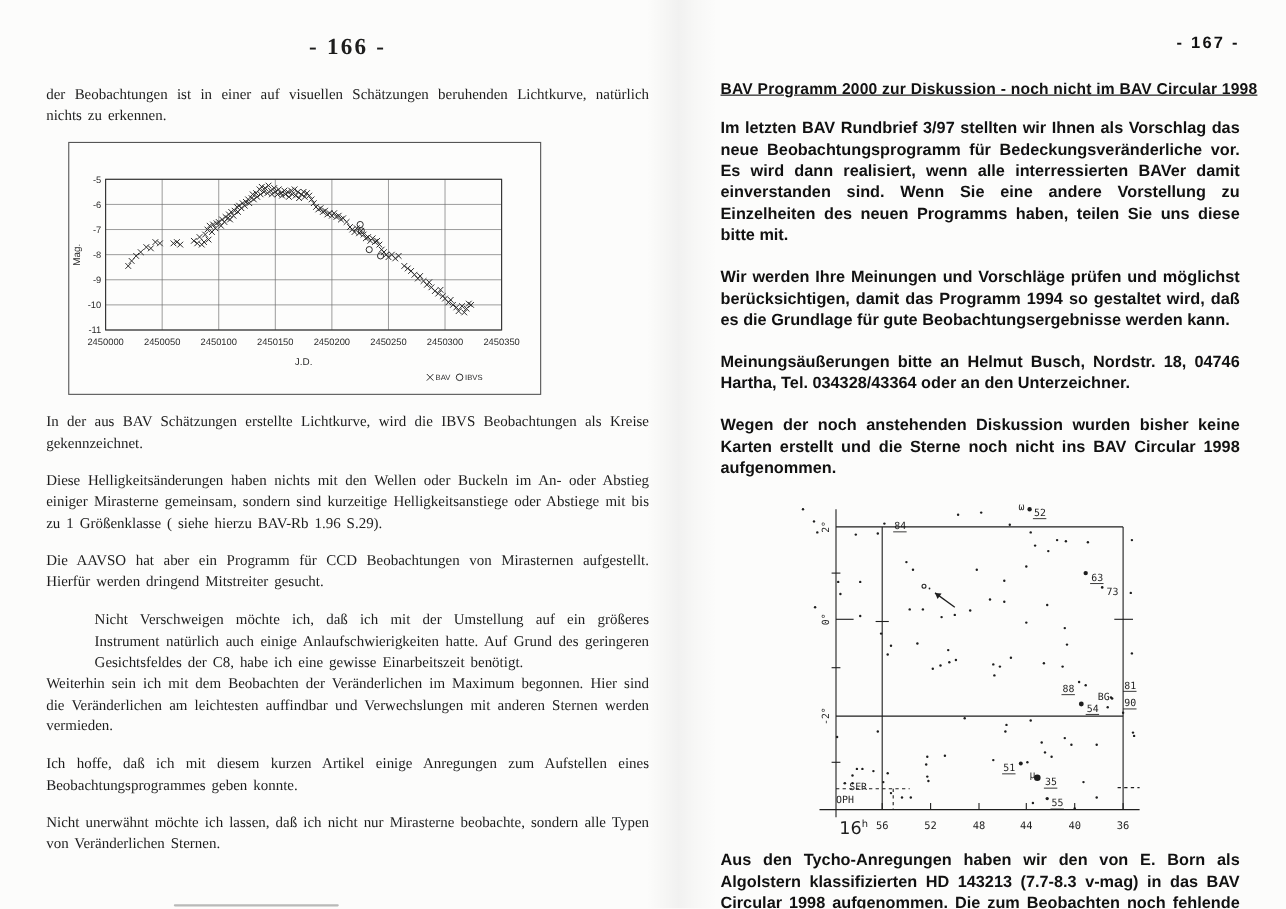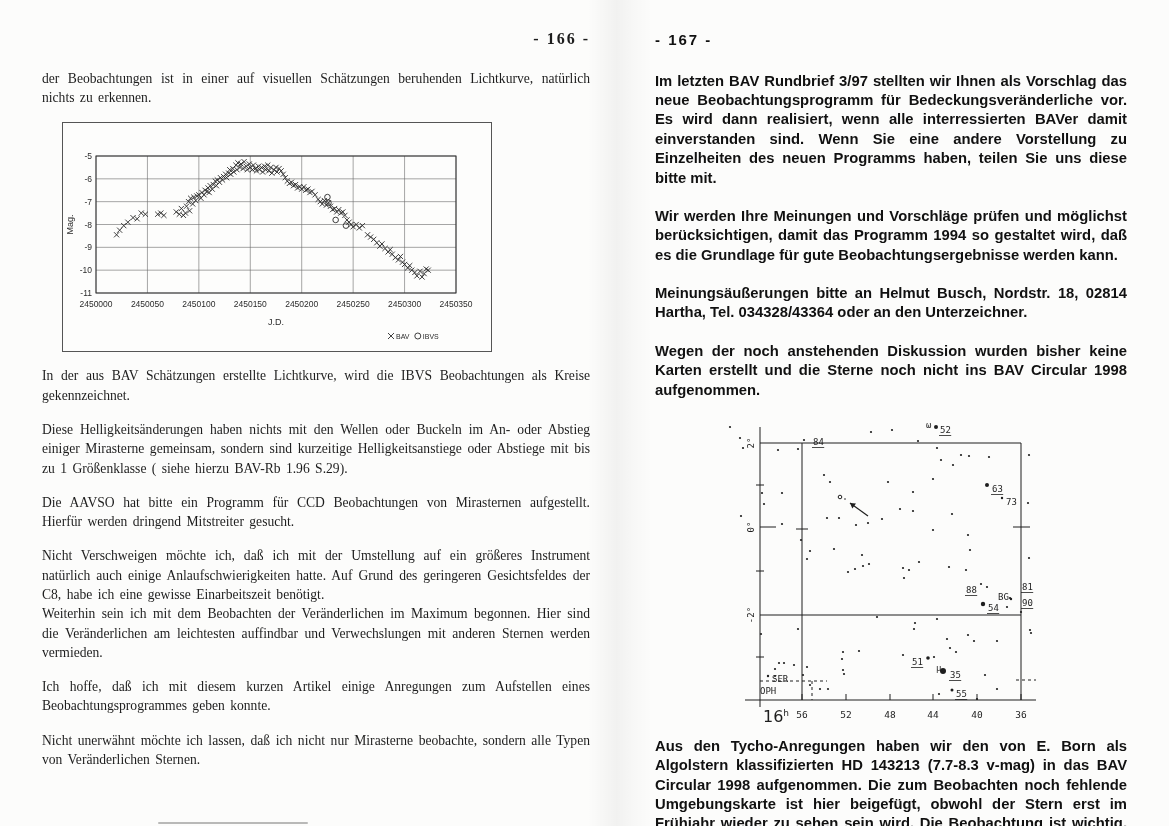--- a/index.html
+++ b/index.html
@@ -16,36 +16,36 @@
     position:absolute;left:158px;top:822px;width:150px;height:2px;
     background:rgba(60,60,60,0.35);border-radius:1px;
   }
   
   .page-left{
     position:absolute;left:42px;top:28px;width:548px;
     font-family:"Liberation Serif","DejaVu Serif",serif;
     font-size:13.6px;line-height:1.42;color:#1d1d1d;
   }
   .page-left .pagenum{
-    text-align:right;font-weight:bold;font-size:16px;letter-spacing:2px;margin:0 0 18px 0;
+    text-align:center;font-weight:bold;font-size:21px;letter-spacing:2px;margin:0 0 18px 0;
   }
   .page-left p{margin:0 0 15px 0;text-align:justify;word-spacing:2px;}
-  .page-left p.tight{margin-bottom:0;}
+  .page-left p.tight{margin-bottom:0;margin-left:44px;}
   .chart-frame{
     margin:4px 0 14px 20px;width:428px;height:228px;
     border:1px solid #555;background:#fdfdfc;
   }
   
   .page-right{
     position:absolute;left:655px;top:30px;width:472px;
     font-family:"Liberation Sans","DejaVu Sans",sans-serif;
     font-size:14.8px;line-height:1.31;color:#111;
   }
   .page-right .pagenum{
-    text-align:left;font-weight:bold;font-size:15px;letter-spacing:2px;margin:0 0 22px 0;
+    text-align:right;font-weight:bold;font-size:15px;letter-spacing:2px;margin:0 0 22px 0;
     font-family:"Liberation Sans",sans-serif;
   }
   .page-right h1{
     font-size:14.2px;font-weight:bold;margin:0 0 18px 0;white-space:nowrap;
     text-decoration:underline;letter-spacing:0.2px;
   }
   .page-right p{margin:0 0 19px 0;text-align:justify;font-weight:bold;}
   .starchart-wrap{margin:2px 0 8px 45px;width:360px;height:310px;}
   svg text{user-select:none;}
 </style>
@@ -383,33 +383,34 @@
         <line x1="325" y1="210" x2="331" y2="216" stroke="#2b2b2b" stroke-width="0.9"></line>
         <line x1="325" y1="216" x2="331" y2="210" stroke="#2b2b2b" stroke-width="0.9"></line>
         <text x="333" y="215.5" font-family="Liberation Sans, sans-serif" font-size="7" fill="#2b2b2b">BAV</text>
         <circle cx="354.8" cy="213" r="3" fill="none" stroke="#2b2b2b" stroke-width="0.9"></circle>
         <text x="359.8" y="215.5" font-family="Liberation Sans, sans-serif" font-size="7" fill="#2b2b2b">IBVS</text>
       </svg>
   </div>
 
   <p>In der aus BAV Schätzungen erstellte Lichtkurve, wird die IBVS  Beobachtungen als Kreise gekennzeichnet.</p>
   <p>Diese Helligkeitsänderungen haben nichts mit den Wellen oder Buckeln im An- oder Abstieg einiger Mirasterne gemeinsam, sondern sind kurzeitige Helligkeitsanstiege oder Abstiege mit bis zu 1 Größenklasse ( siehe hierzu BAV-Rb 1.96 S.29).</p>
-  <p>Die AAVSO hat bitte ein Programm für CCD Beobachtungen von Mirasternen aufgestellt. Hierfür werden dringend Mitstreiter gesucht.</p>
+  <p>Die AAVSO hat aber ein Programm für CCD Beobachtungen von Mirasternen aufgestellt. Hierfür werden dringend Mitstreiter gesucht.</p>
   <p class="tight">Nicht Verschweigen möchte ich, daß ich  mit der Umstellung auf ein größeres Instrument natürlich auch einige Anlaufschwierigkeiten hatte. Auf Grund des geringeren Gesichtsfeldes der C8, habe ich eine gewisse Einarbeitszeit benötigt.</p>
   <p>Weiterhin sein ich mit dem Beobachten der Veränderlichen im Maximum begonnen. Hier sind die Veränderlichen am leichtesten auffindbar und Verwechslungen mit anderen Sternen werden vermieden.</p>
   <p>Ich hoffe, daß ich mit diesem kurzen Artikel einige Anregungen zum Aufstellen eines Beobachtungsprogrammes geben konnte.</p>
   <p>Nicht unerwähnt möchte ich lassen, daß ich nicht nur Mirasterne beobachte, sondern alle Typen von Veränderlichen Sternen.</p>
 
 </div>
 
 <div class="page-right">
   <div class="pagenum"><span>-  167  -</span></div>
+  <h1>BAV Programm 2000 zur Diskussion - noch nicht im BAV Circular 1998</h1>
   <p>Im letzten BAV Rundbrief 3/97 stellten wir Ihnen als Vorschlag das neue Beobachtungsprogramm für Bedeckungsveränderliche vor. Es wird dann realisiert, wenn alle interressierten BAVer damit einverstanden sind. Wenn Sie eine andere Vorstellung zu Einzelheiten des neuen Programms haben, teilen Sie uns diese bitte mit.</p>
   <p>Wir werden Ihre Meinungen und Vorschläge prüfen und möglichst berücksichtigen, damit das Programm 1994 so gestaltet wird, daß es die Grundlage für gute Beobachtungsergebnisse werden kann.</p>
-  <p>Meinungsäußerungen bitte an Helmut Busch, Nordstr. 18, 02814 Hartha, Tel. 034328/43364 oder an den Unterzeichner.</p>
+  <p>Meinungsäußerungen bitte an Helmut Busch, Nordstr. 18, 04746 Hartha, Tel. 034328/43364 oder an den Unterzeichner.</p>
   <p>Wegen der noch anstehenden Diskussion wurden bisher keine Karten erstellt und die Sterne  noch nicht ins BAV Circular 1998 aufgenommen.</p>
 
   <div class="starchart-wrap">
     <svg width="360" height="310" viewBox="0 0 360 310">
         <line x1="60" y1="8" x2="60" y2="288" stroke="#1e1e1e" stroke-width="1"></line>
         <line x1="45" y1="281" x2="336" y2="281" stroke="#1e1e1e" stroke-width="1"></line>
         <line x1="60" y1="24" x2="321" y2="24" stroke="#1e1e1e" stroke-width="1"></line>
         <line x1="60" y1="196" x2="321" y2="196" stroke="#1e1e1e" stroke-width="1"></line>
         <line x1="102" y1="24" x2="102" y2="281" stroke="#1e1e1e" stroke-width="1"></line>
         <line x1="321" y1="24" x2="321" y2="281" stroke="#1e1e1e" stroke-width="1"></line>

